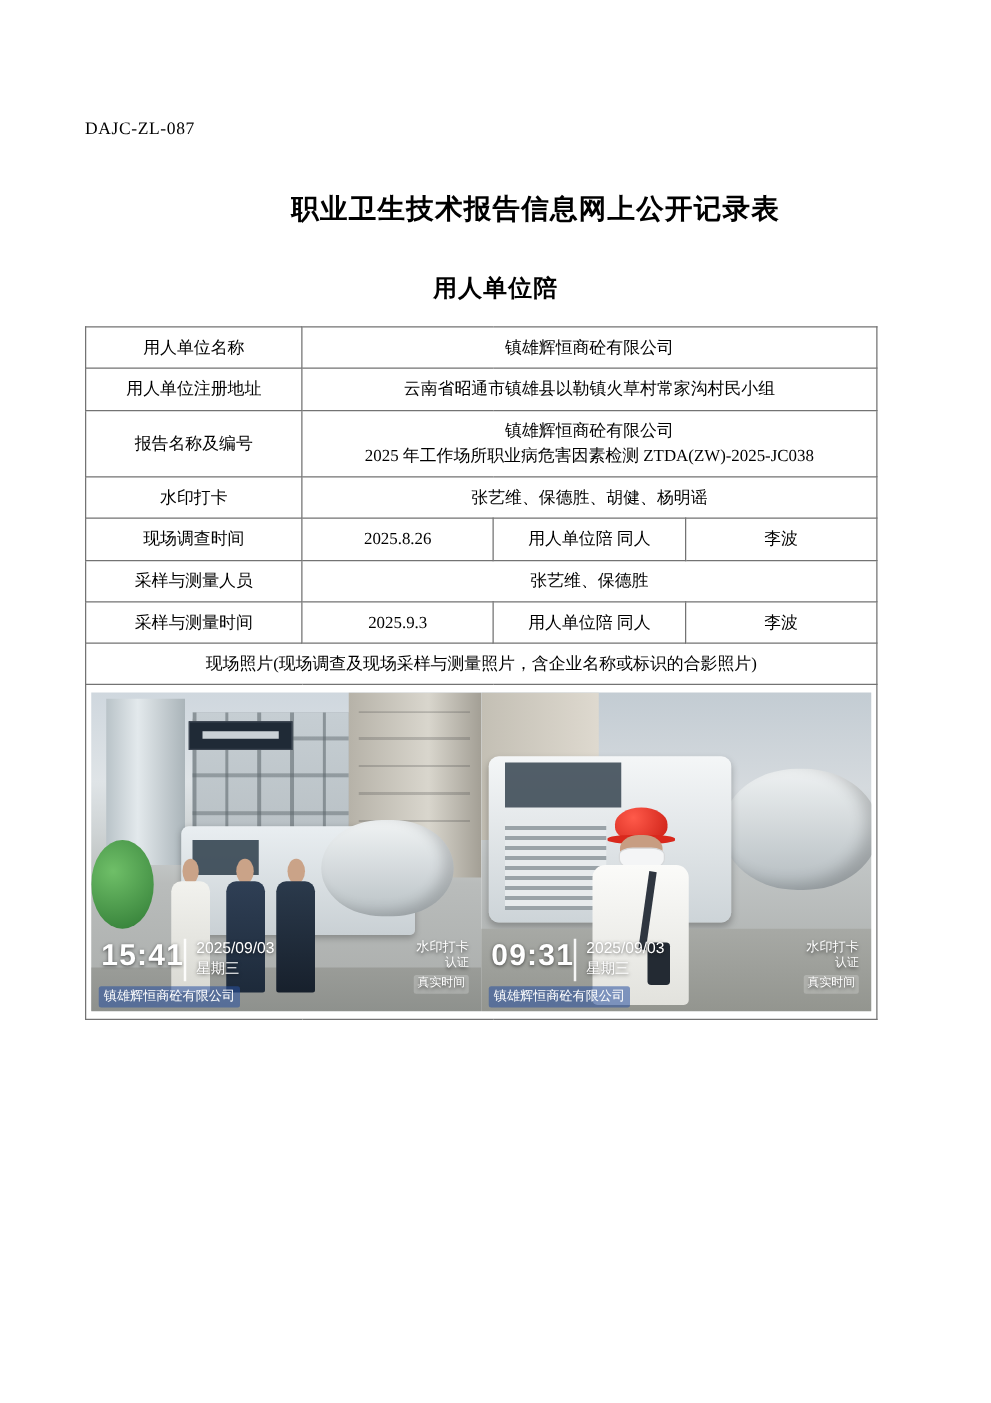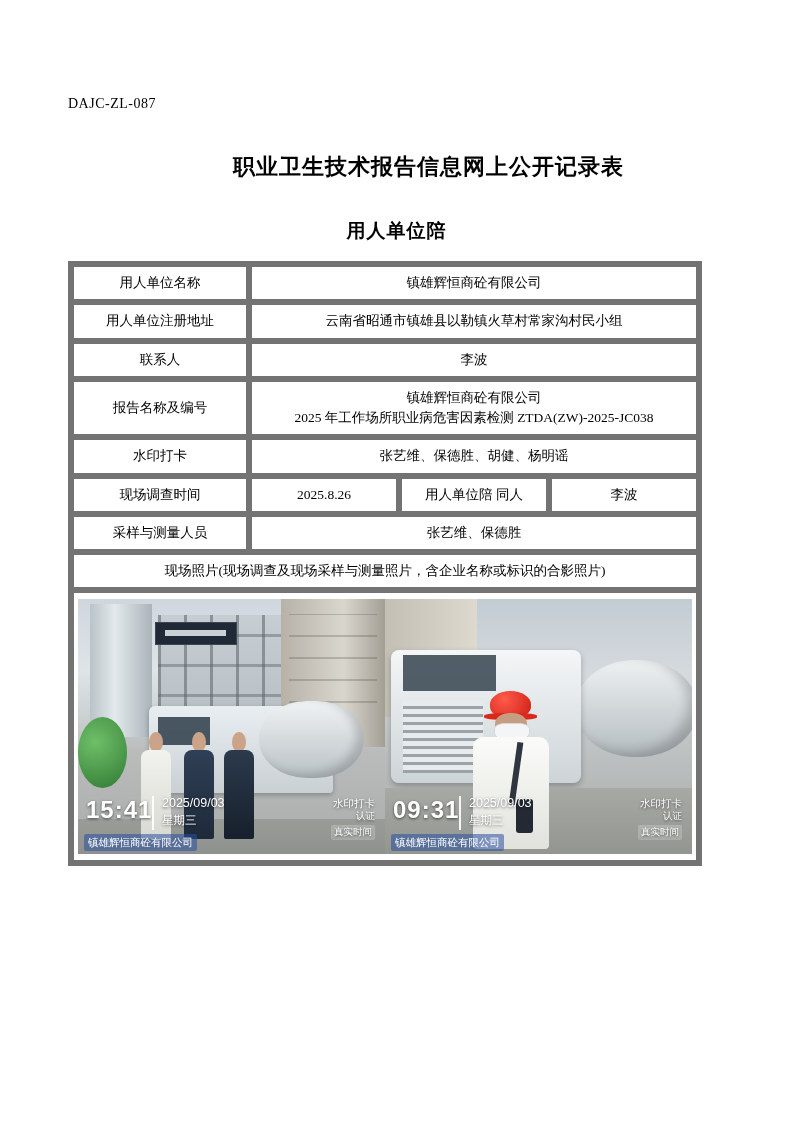--- a/index.html
+++ b/index.html
@@ -53,21 +53,21 @@
   }
   table.main-table {
     position: absolute;
     left: 68px;
     top: 261px;
     width: 634px;
     border-collapse: collapse;
     table-layout: fixed;
   }
   table.main-table td {
-    border: 6px solid #737373;
+    border: 1px solid #737373;
     font-size: 13.5px;
     text-align: center;
     vertical-align: middle;
     padding: 6px 4px;
     line-height: 1.5;
   }
   td.label-cell {
     width: 164px;
     font-size: 13.5px;
   }
@@ -459,43 +459,45 @@
     <tbody>
         <tr>
       <td class="label-cell">用人单位名称</td>
       <td class="val-cell" colspan="3">镇雄辉恒商砼有限公司</td>
     </tr>
     <tr>
       <td class="label-cell">用人单位注册地址</td>
       <td class="val-cell" colspan="3">云南省昭通市镇雄县以勒镇火草村常家沟村民小组</td>
     </tr>
     <tr>
-      <td class="label-cell">联系人</td>
-      <td class="val-cell" colspan="3">李波</td>
-    </tr>
-    <tr>
       <td class="label-cell">报告名称及编号</td>
       <td class="val-cell two-line" colspan="3">
         <div>镇雄辉恒商砼有限公司</div>
         <div>2025 年工作场所职业病危害因素检测 ZTDA(ZW)-2025-JC038</div>
       </td>
     </tr>
     <tr>
       <td class="label-cell">水印打卡</td>
       <td class="val-cell" colspan="3">张艺维、保德胜、胡健、杨明谣</td>
     </tr>
     <tr>
       <td class="label-cell">现场调查时间</td>
       <td class="val-cell">2025.8.26</td>
       <td class="sub-label">用人单位陪 同人</td>
       <td class="sub-val">李波</td>
     </tr>
     <tr>
       <td class="label-cell">采样与测量人员</td>
       <td class="val-cell" colspan="3">张艺维、保德胜</td>
+    </tr>
+    <tr>
+      <td class="label-cell">采样与测量时间</td>
+      <td class="val-cell">2025.9.3</td>
+      <td class="sub-label">用人单位陪 同人</td>
+      <td class="sub-val">李波</td>
     </tr>
     <tr class="photo-caption-row">
       <td colspan="4">现场照片(现场调查及现场采样与测量照片，含企业名称或标识的合影照片)</td>
     </tr>
     <tr class="photo-row">
       <td colspan="4">
         <div class="photos">
 
           <div class="photo p1">
             <div class="silo"></div>

